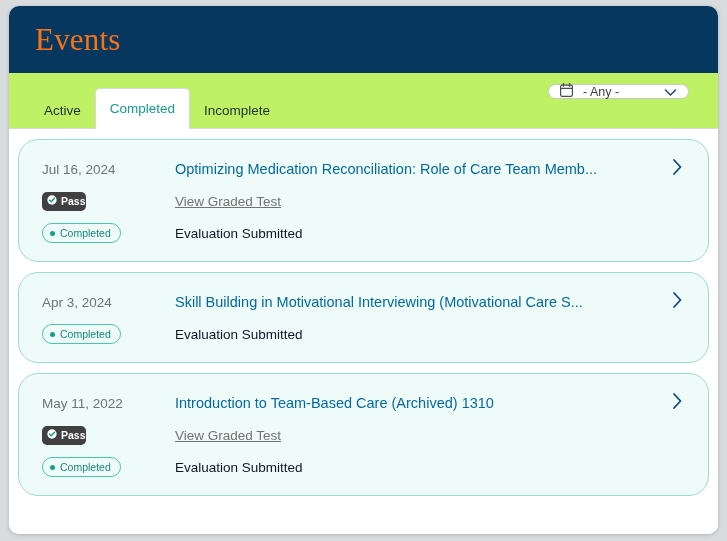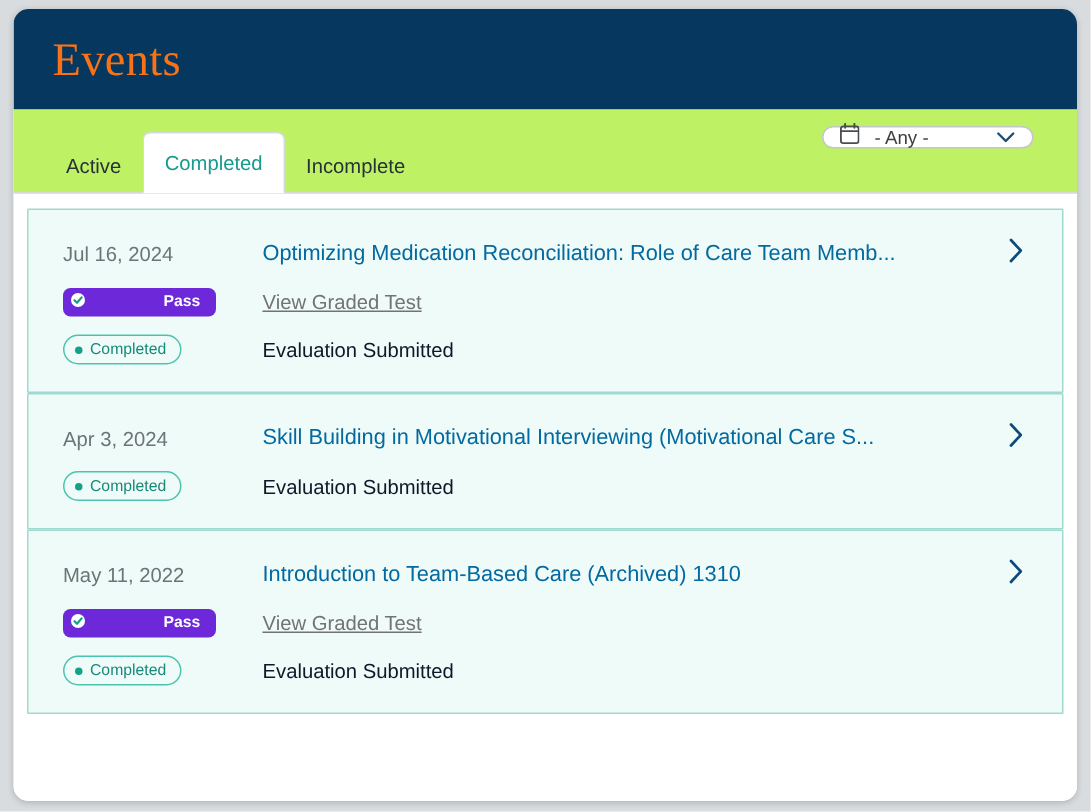--- a/index.html
+++ b/index.html
@@ -118,21 +118,22 @@
     padding: 10px 9px 0 9px;
     background: #ffffff;
     box-sizing: border-box;
     height: 405px;
     overflow: hidden;
   }
 
   .event-card {
     background: #effbf8;
     border: 1px solid #9fd9cf;
-    border-radius: 1px;
+    border-radius: 20px;
+    margin-bottom: 10px;
     padding: 17px 0 16px 0;
     position: relative;
     cursor: pointer;
     box-sizing: border-box;
   }
 
   .row {
     display: flex;
     align-items: center;
     padding: 0 22px 0 23px;
@@ -171,28 +172,27 @@
   .chevron-right {
     position: absolute;
     right: 25px;
     top: 18px;
   }
 
   
   .badge-pass {
     display: inline-flex;
     align-items: center;
-    background: #6d28d9;
+    background: #404040;
     color: #ffffff;
     border-radius: 5px;
     height: 19px;
-    padding: 0 10px 0 5px;
+    padding: 0 0 0 5px;
     font-size: 10.5px;
     font-weight: bold;
-    gap: 48px;
   }
   .badge-pass .pass-ico { margin-right: 4px; display: block; }
 
   .badge-completed {
     display: inline-flex;
     align-items: center;
     border: 1px solid #4cc3ae;
     color: #17897a;
     background: transparent;
     border-radius: 10px;

